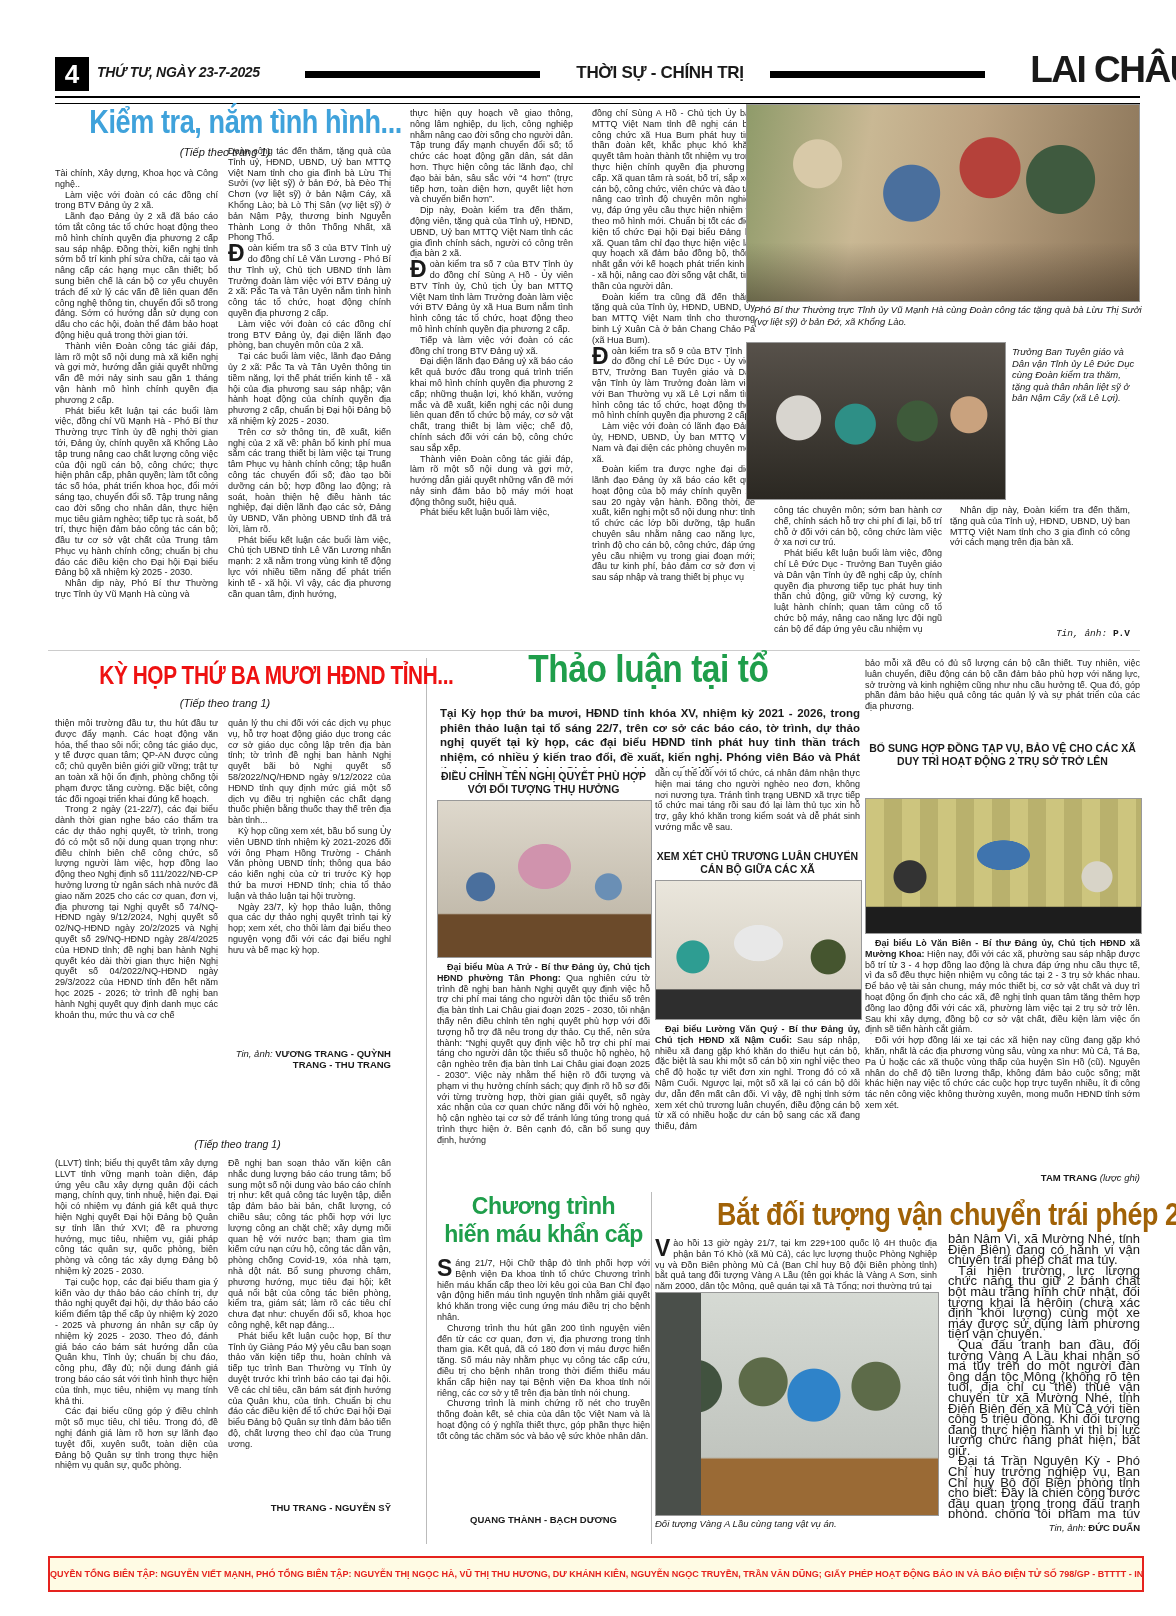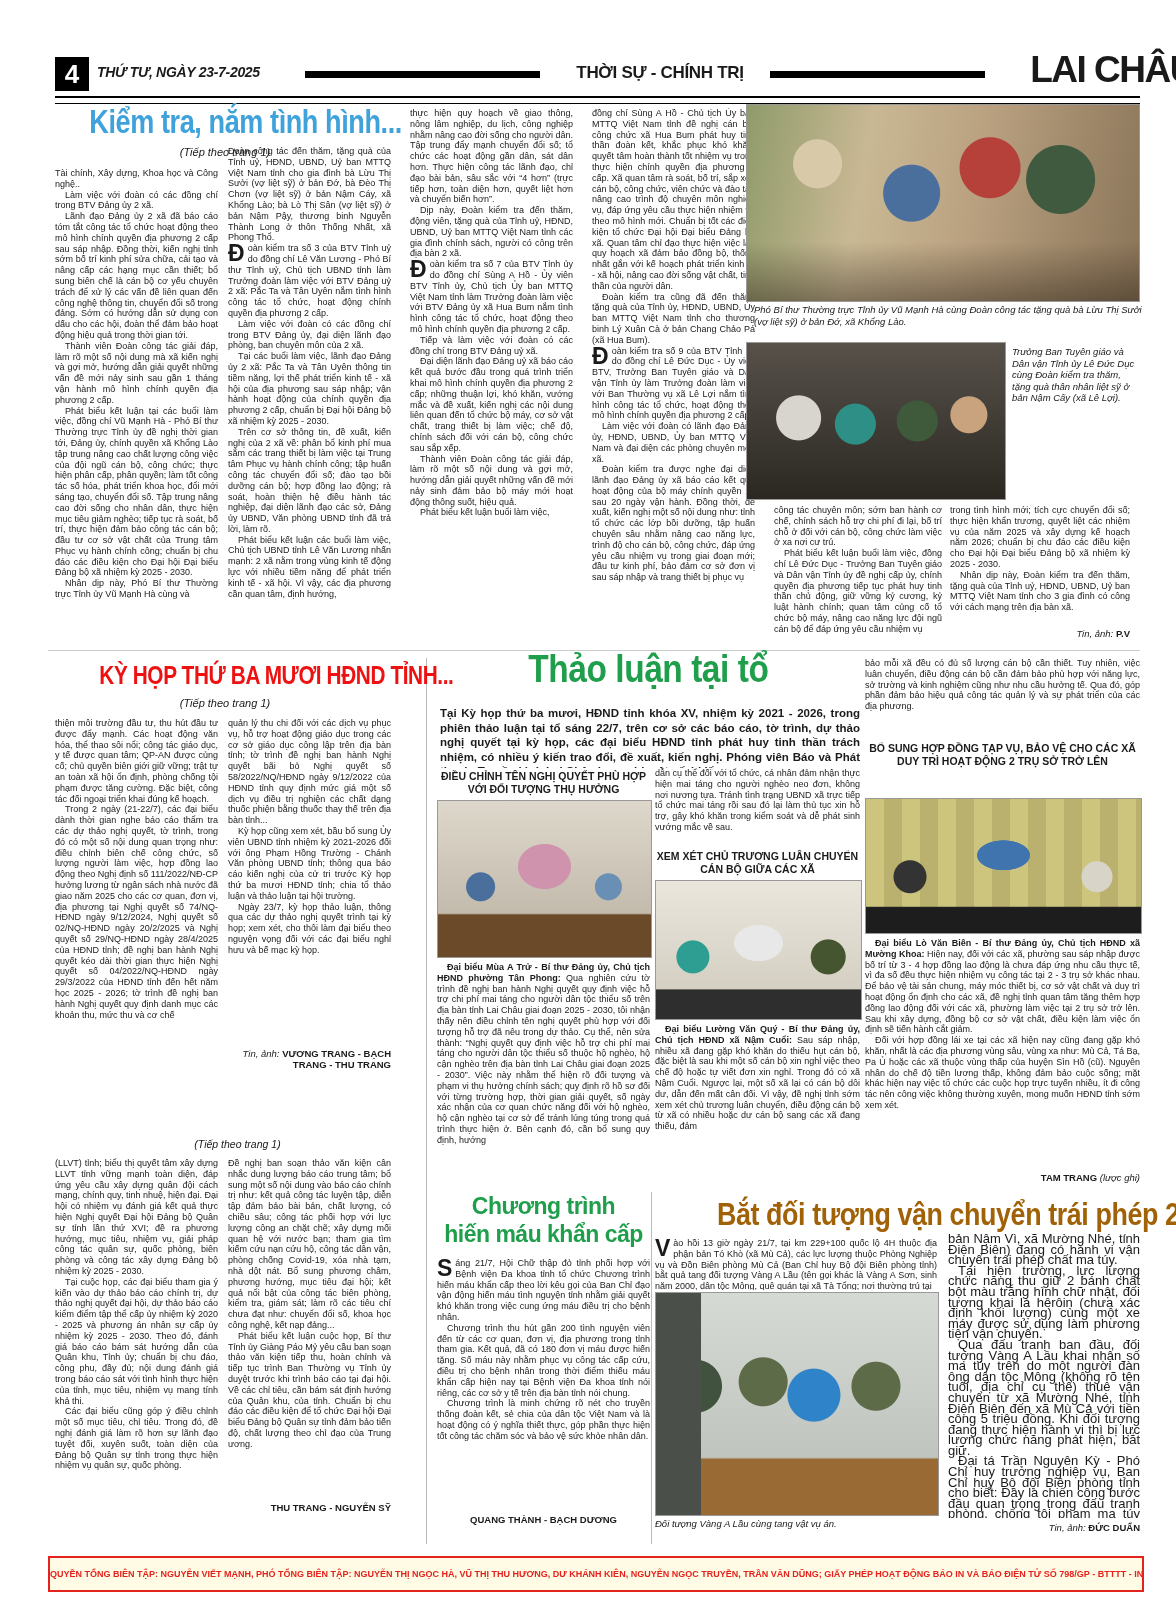--- a/index.html
+++ b/index.html
@@ -91,24 +91,23 @@
     radial-gradient(circle at 66% 50%, #3e5a3a 0 20px, transparent 21px),
     radial-gradient(circle at 86% 46%, #c9a27e 0 18px, transparent 19px),
     linear-gradient(180deg,#57514a,#2b2822);"></div>
   <div class="abs caption" style="left:1012px;top:346px;width:126px;height:152px;">Trưởng Ban Tuyên giáo và Dân vận Tỉnh ủy Lê Đức Dục cùng Đoàn kiểm tra thăm, tặng quà thân nhân liệt sỹ ở bản Nậm Cấy (xã Lê Lợi).</div>
 
   <div class="abs col" style="left:774px;top:505px;width:168px;height:140px;">
       <p class="flush">công tác chuyên môn; sớm ban hành cơ chế, chính sách hỗ trợ chi phí đi lại, bố trí chỗ ở đối với cán bộ, công chức làm việc ở xa nơi cư trú.</p>
       <p>Phát biểu kết luận buổi làm việc, đồng chí Lê Đức Dục - Trưởng Ban Tuyên giáo và Dân vận Tỉnh ủy đề nghị cấp ủy, chính quyền địa phương tiếp tục phát huy tinh thần chủ động, giữ vững kỷ cương, kỷ luật hành chính; quan tâm củng cố tổ chức bộ máy, nâng cao năng lực đội ngũ cán bộ để đáp ứng yêu cầu nhiệm vụ</p>
     </div>
   <div class="abs col" style="left:950px;top:505px;width:180px;height:120px;">
-      <p class="flush">trong tình hình mới; tích cực chuyển đổi số; thực hiện khẩn trương, quyết liệt các nhiệm vụ của năm 2025 và xây dựng kế hoạch năm 2026; chuẩn bị chu đáo các điều kiện cho Đại hội Đại biểu Đảng bộ xã nhiệm kỳ 2025 - 2030.</p>
       <p>Nhân dịp này, Đoàn kiểm tra đến thăm, tặng quà của Tỉnh uỷ, HĐND, UBND, Uỷ ban MTTQ Việt Nam tỉnh cho 3 gia đình có công với cách mạng trên địa bàn xã.</p>
     </div>
-  <div class="abs byline" style="left:950px;top:628px;width:180px;text-align:right;">
+  <div class="abs byline" style="left:950px;top:628px;width:180px;text-align:right;font-family:Liberation Mono, monospace;">
     <span class="lbl">Tin, ảnh:</span> <span>P.V</span>
   </div>
 
   <div class="abs" style="left:48px;top:650px;width:1092px;height:1px;background:#ccc;"></div>
   <div class="abs vrule" style="left:426px;top:658px;height:886px;"></div>
   <div class="abs vrule" style="left:651px;top:1192px;height:352px;"></div>
 
   <div class="abs headline" style="left:55px;top:660px;width:345px;color:#ee1111;font-size:26px;text-align:center;">
     <span class="hl-inner" style="transform:scaleX(0.8);">KỲ HỌP THỨ BA MƯƠI HĐND TỈNH...</span>
   </div>
@@ -116,21 +115,21 @@
   <div class="abs col" style="left:55px;top:718px;width:163px;height:376px;">
       <p class="flush">thiện môi trường đầu tư, thu hút đầu tư được đẩy mạnh. Các hoạt động văn hóa, thể thao sôi nổi; công tác giáo dục, y tế được quan tâm; QP-AN được củng cố; chủ quyền biên giới giữ vững; trật tự an toàn xã hội ổn định, phòng chống tội phạm được tăng cường. Đặc biệt, công tác đối ngoại triển khai đúng kế hoạch.</p>
       <p>Trong 2 ngày (21-22/7), các đại biểu dành thời gian nghe báo cáo thẩm tra các dự thảo nghị quyết, tờ trình, trong đó có một số nội dung quan trọng như: điều chỉnh biên chế công chức, số lượng người làm việc, hợp đồng lao động theo Nghị định số 111/2022/NĐ-CP hưởng lương từ ngân sách nhà nước đã giao năm 2025 cho các cơ quan, đơn vị, địa phương tại Nghị quyết số 74/NQ-HĐND ngày 9/12/2024, Nghị quyết số 02/NQ-HĐND ngày 20/2/2025 và Nghị quyết số 29/NQ-HĐND ngày 28/4/2025 của HĐND tỉnh; đề nghị ban hành Nghị quyết kéo dài thời gian thực hiện Nghị quyết số 04/2022/NQ-HĐND ngày 29/3/2022 của HĐND tỉnh đến hết năm học 2025 - 2026; tờ trình đề nghị ban hành Nghị quyết quy định danh mục các khoản thu, mức thu và cơ chế</p>
     </div>
   <div class="abs col" style="left:228px;top:718px;width:163px;height:328px;">
       <p class="flush">quản lý thu chi đối với các dịch vụ phục vụ, hỗ trợ hoạt động giáo dục trong các cơ sở giáo dục công lập trên địa bàn tỉnh; tờ trình đề nghị ban hành Nghị quyết bãi bỏ Nghị quyết số 58/2022/NQ/HĐND ngày 9/12/2022 của HĐND tỉnh quy định mức giá một số dịch vụ điều trị nghiện các chất dạng thuốc phiện bằng thuốc thay thế trên địa bàn tỉnh...</p>
       <p>Kỳ họp cũng xem xét, bầu bổ sung Ủy viên UBND tỉnh nhiệm kỳ 2021-2026 đối với ông Phạm Hồng Trường - Chánh Văn phòng UBND tỉnh; thông qua báo cáo kiến nghị của cử tri trước Kỳ họp thứ ba mươi HĐND tỉnh; chia tổ thảo luận và thảo luận tại hội trường.</p>
       <p>Ngày 23/7, kỳ họp thảo luận, thông qua các dự thảo nghị quyết trình tại kỳ họp; xem xét, cho thôi làm đại biểu theo nguyện vọng đối với các đại biểu nghỉ hưu và bế mạc kỳ họp.</p>
     </div>
   <div class="abs byline" style="left:228px;top:1048px;width:163px;text-align:right;line-height:11px;">
-    <span class="lbl">Tin, ảnh:</span> <span>VƯƠNG TRANG - BẠCH TRANG - THU TRANG</span>
+    <span class="lbl">Tin, ảnh:</span> <span>VƯƠNG TRANG - QUỲNH TRANG - THU TRANG</span>
   </div>
 
   <div class="abs tiep" style="left:55px;top:1138px;width:365px;font-size:10.5px;">(Tiếp theo trang 1)</div>
   <div class="abs col" style="left:55px;top:1158px;width:163px;height:384px;">
       <p class="flush">(LLVT) tỉnh; biểu thị quyết tâm xây dựng LLVT tỉnh vững mạnh toàn diện, đáp ứng yêu cầu xây dựng quân đội cách mạng, chính quy, tinh nhuệ, hiện đại. Đại hội có nhiệm vụ đánh giá kết quả thực hiện Nghị quyết Đại hội Đảng bộ Quân sự tỉnh lần thứ XVI; đề ra phương hướng, mục tiêu, nhiệm vụ, giải pháp công tác quân sự, quốc phòng, biên phòng và công tác xây dựng Đảng bộ nhiệm kỳ 2025 - 2030.</p>
       <p>Tại cuộc họp, các đại biểu tham gia ý kiến vào dự thảo báo cáo chính trị, dự thảo nghị quyết đại hội, dự thảo báo cáo kiểm điểm tập thể cấp ủy nhiệm kỳ 2020 - 2025 và phương án nhân sự cấp ủy nhiệm kỳ 2025 - 2030. Theo đó, đánh giá báo cáo bám sát hướng dẫn của Quân khu, Tỉnh ủy; chuẩn bị chu đáo, công phu, đầy đủ; nội dung đánh giá trong báo cáo sát với tình hình thực hiện của tỉnh, mục tiêu, nhiệm vụ mang tính khả thi.</p>
       <p>Các đại biểu cũng góp ý điều chỉnh một số mục tiêu, chỉ tiêu. Trong đó, đề nghị đánh giá làm rõ hơn sự lãnh đạo tuyệt đối, xuyên suốt, toàn diện của Đảng bộ Quân sự tỉnh trong thực hiện nhiệm vụ quân sự, quốc phòng.</p>
     </div>
   <div class="abs col" style="left:228px;top:1158px;width:163px;height:340px;">
       <p class="flush">Đề nghị ban soạn thảo văn kiện cân nhắc dung lượng báo cáo trung tâm; bổ sung một số nội dung vào báo cáo chính trị như: kết quả công tác luyện tập, diễn tập đảm bảo bài bản, chất lượng, có chiều sâu; công tác phối hợp với lực lượng công an chặt chẽ; xây dựng mối quan hệ với nước bạn; tham gia tìm kiếm cứu nạn cứu hộ, công tác dân vận, phòng chống Covid-19, xóa nhà tạm, nhà dột nát. Bổ sung phương châm, phương hướng, mục tiêu đại hội; kết quả nổi bật của công tác biên phòng, kiểm tra, giám sát; làm rõ các tiêu chí chưa đạt như: chuyển đổi số, khoa học công nghệ, kết nạp đảng...</p>

